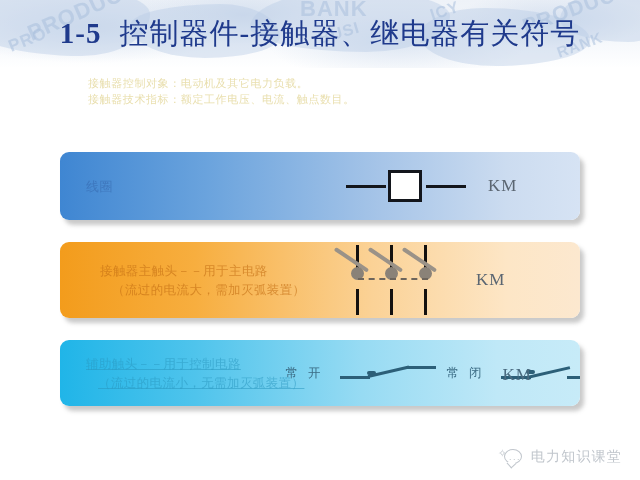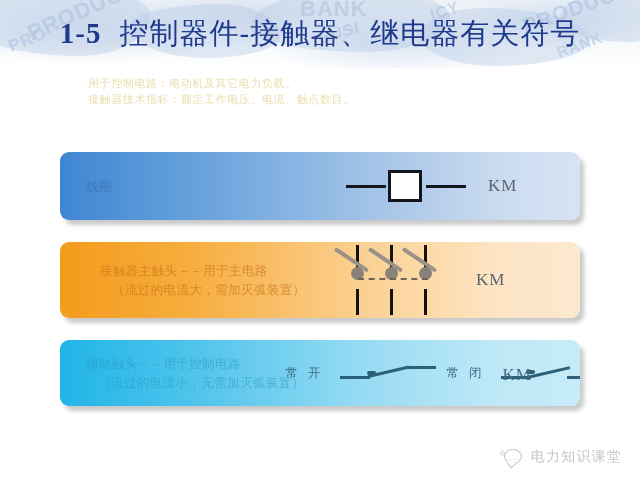--- a/index.html
+++ b/index.html
@@ -129,21 +129,21 @@
     padding-left: 26px;
     font-family: "DejaVu Sans", "Liberation Sans", sans-serif;
     font-size: 12.5px;
     line-height: 19px;
     letter-spacing: 0.4px;
     white-space: pre-line;
     flex: 0 0 auto;
   }
   .label-1 { color: rgba(40,80,150,0.35); font-size: 13px; }
   .label-2 { color: rgba(196,110,20,0.62); margin-left: 14px; }
-  .label-3 { color: rgba(40,150,190,0.52); }
+  .label-3 { color: rgba(40,150,190,0.52); text-decoration: underline; }
   .label-2 .l2, .label-3 .l2 { padding-left: 12px; display: block; text-align: right; }
 
   
   .sym-area {
     position: absolute;
     right: 0; top: 0; bottom: 0;
     width: 250px;
     display: flex;
     align-items: center;
     justify-content: flex-start;
@@ -374,21 +374,21 @@
     <div class="wm-text wm-e">ICY</div>
     <div class="wm-text wm-f">PRODUCT</div>
     <div class="wm-text wm-g">RANK</div>
 
     <div class="title">
       <span class="num">1-5</span><span>控制器件-接触器、继电器有关符号</span>
     </div>
   </div>
 
   <div class="notes">
-    <div class="note-line">用于控制电路：电动机及其它电力负载。</div>
+    <div class="note-line">接触器控制对象：电动机及其它电力负载。</div>
     <div class="note-line">接触器技术指标：额定工作电压、电流、触点数目。</div>
   </div>
 
   <div class="rows">
 
     <div class="row row-1">
       <div class="row-label label-1">线圈</div>
       <div class="sym-area">
         <div class="coil-wrap">
           <div class="coil-lead left"></div>

